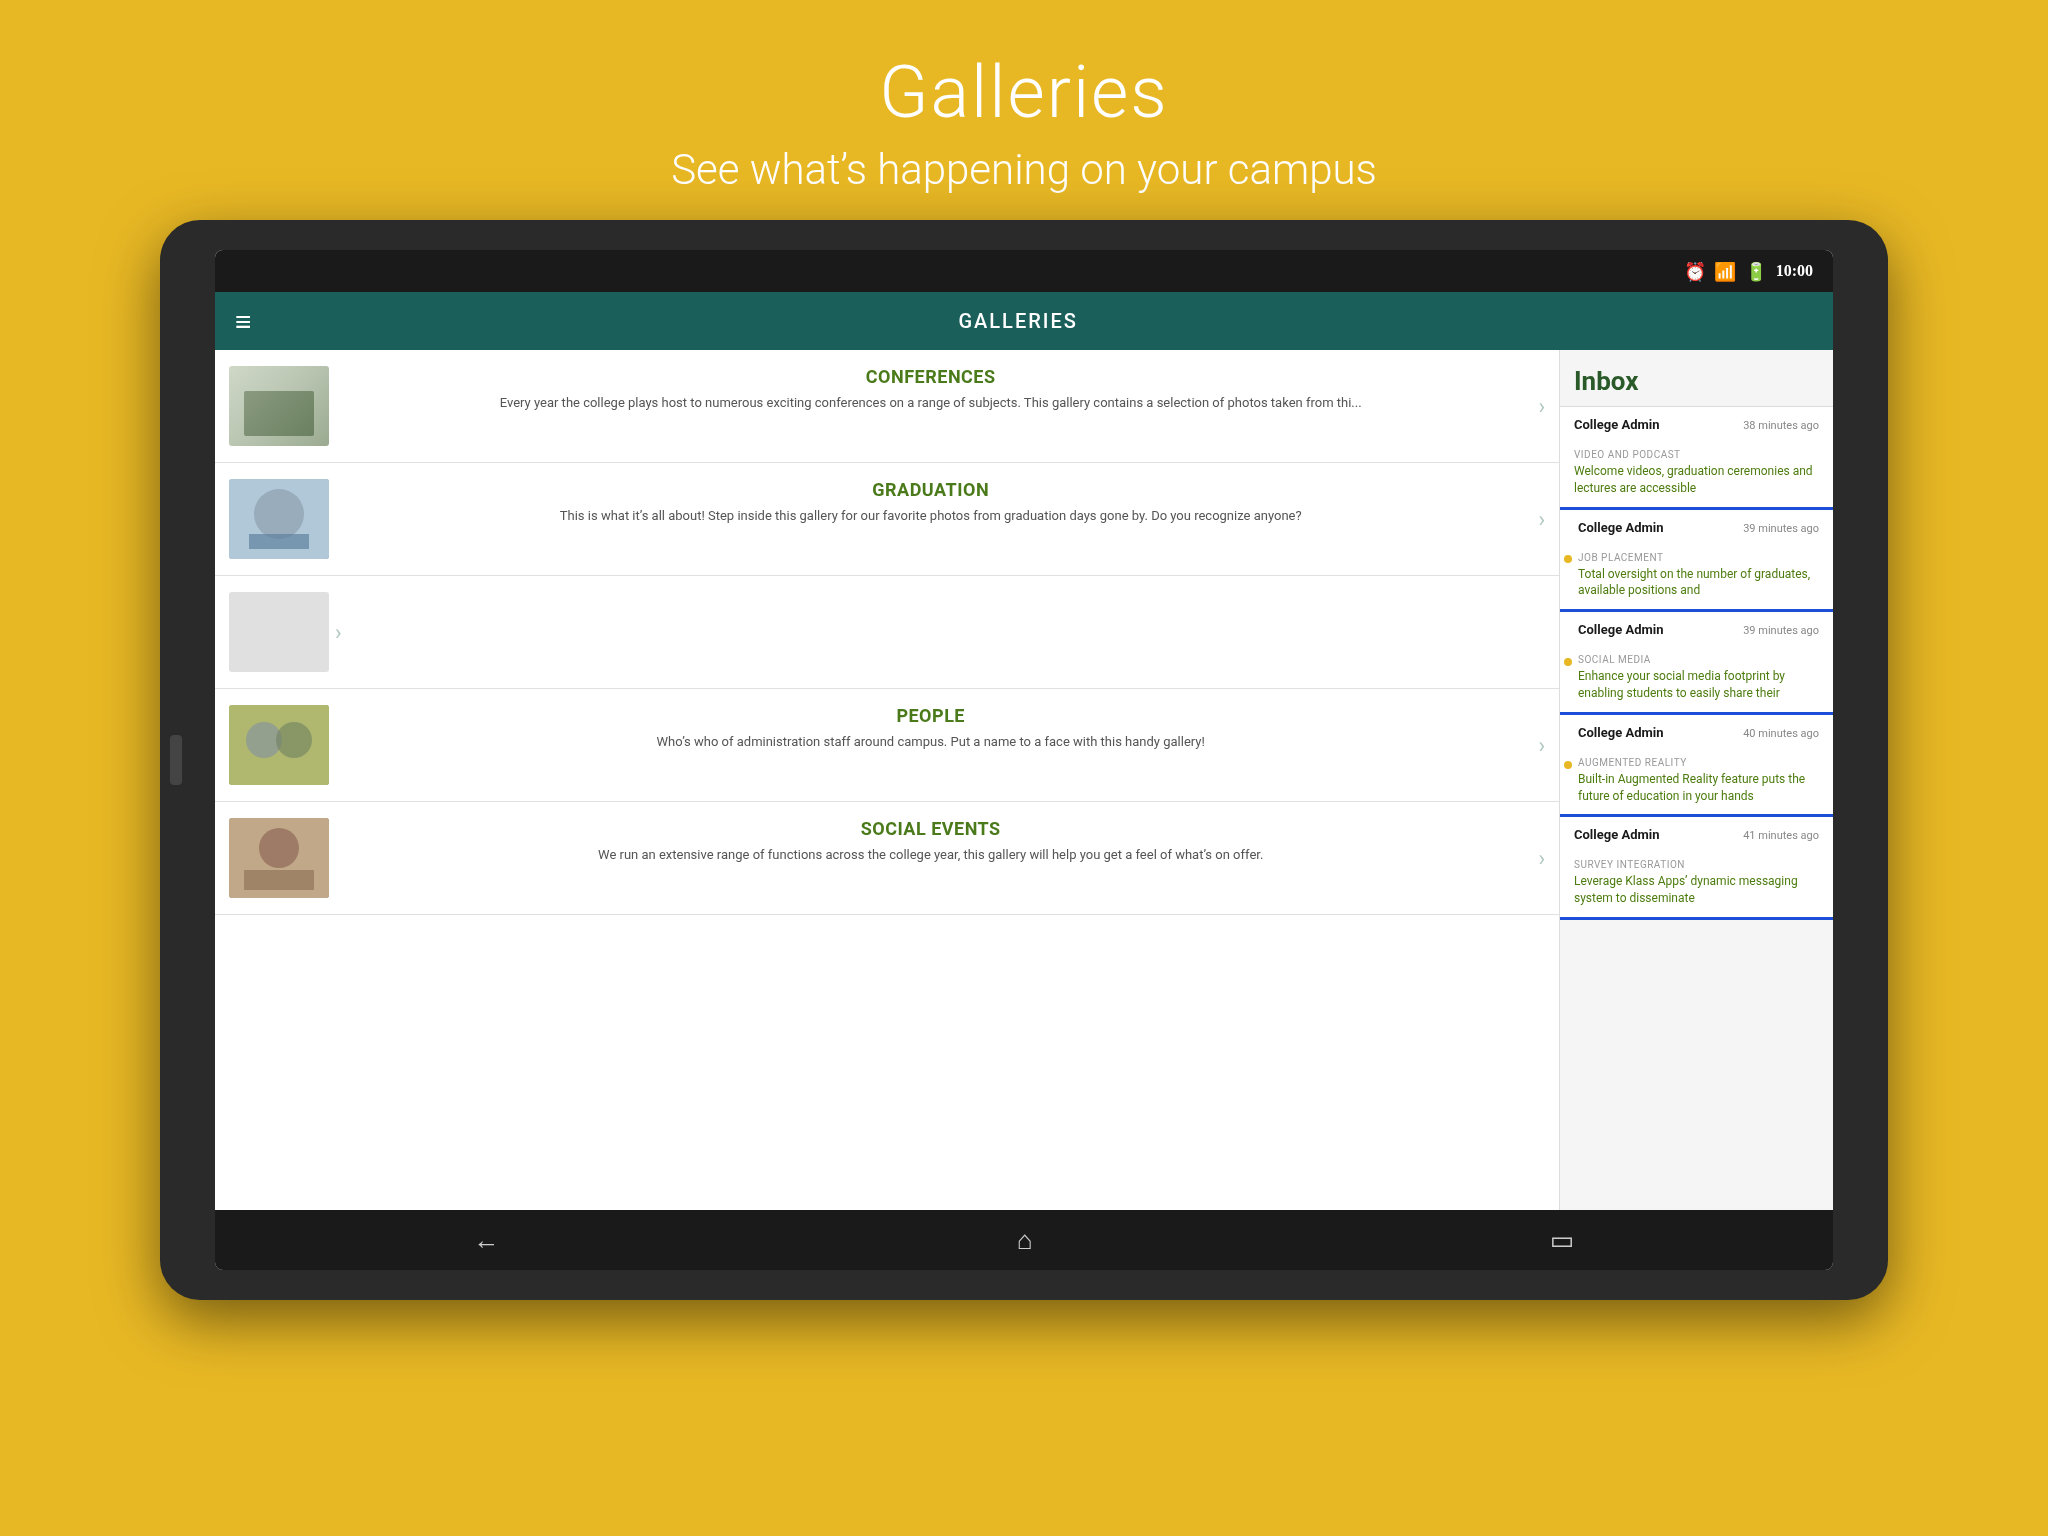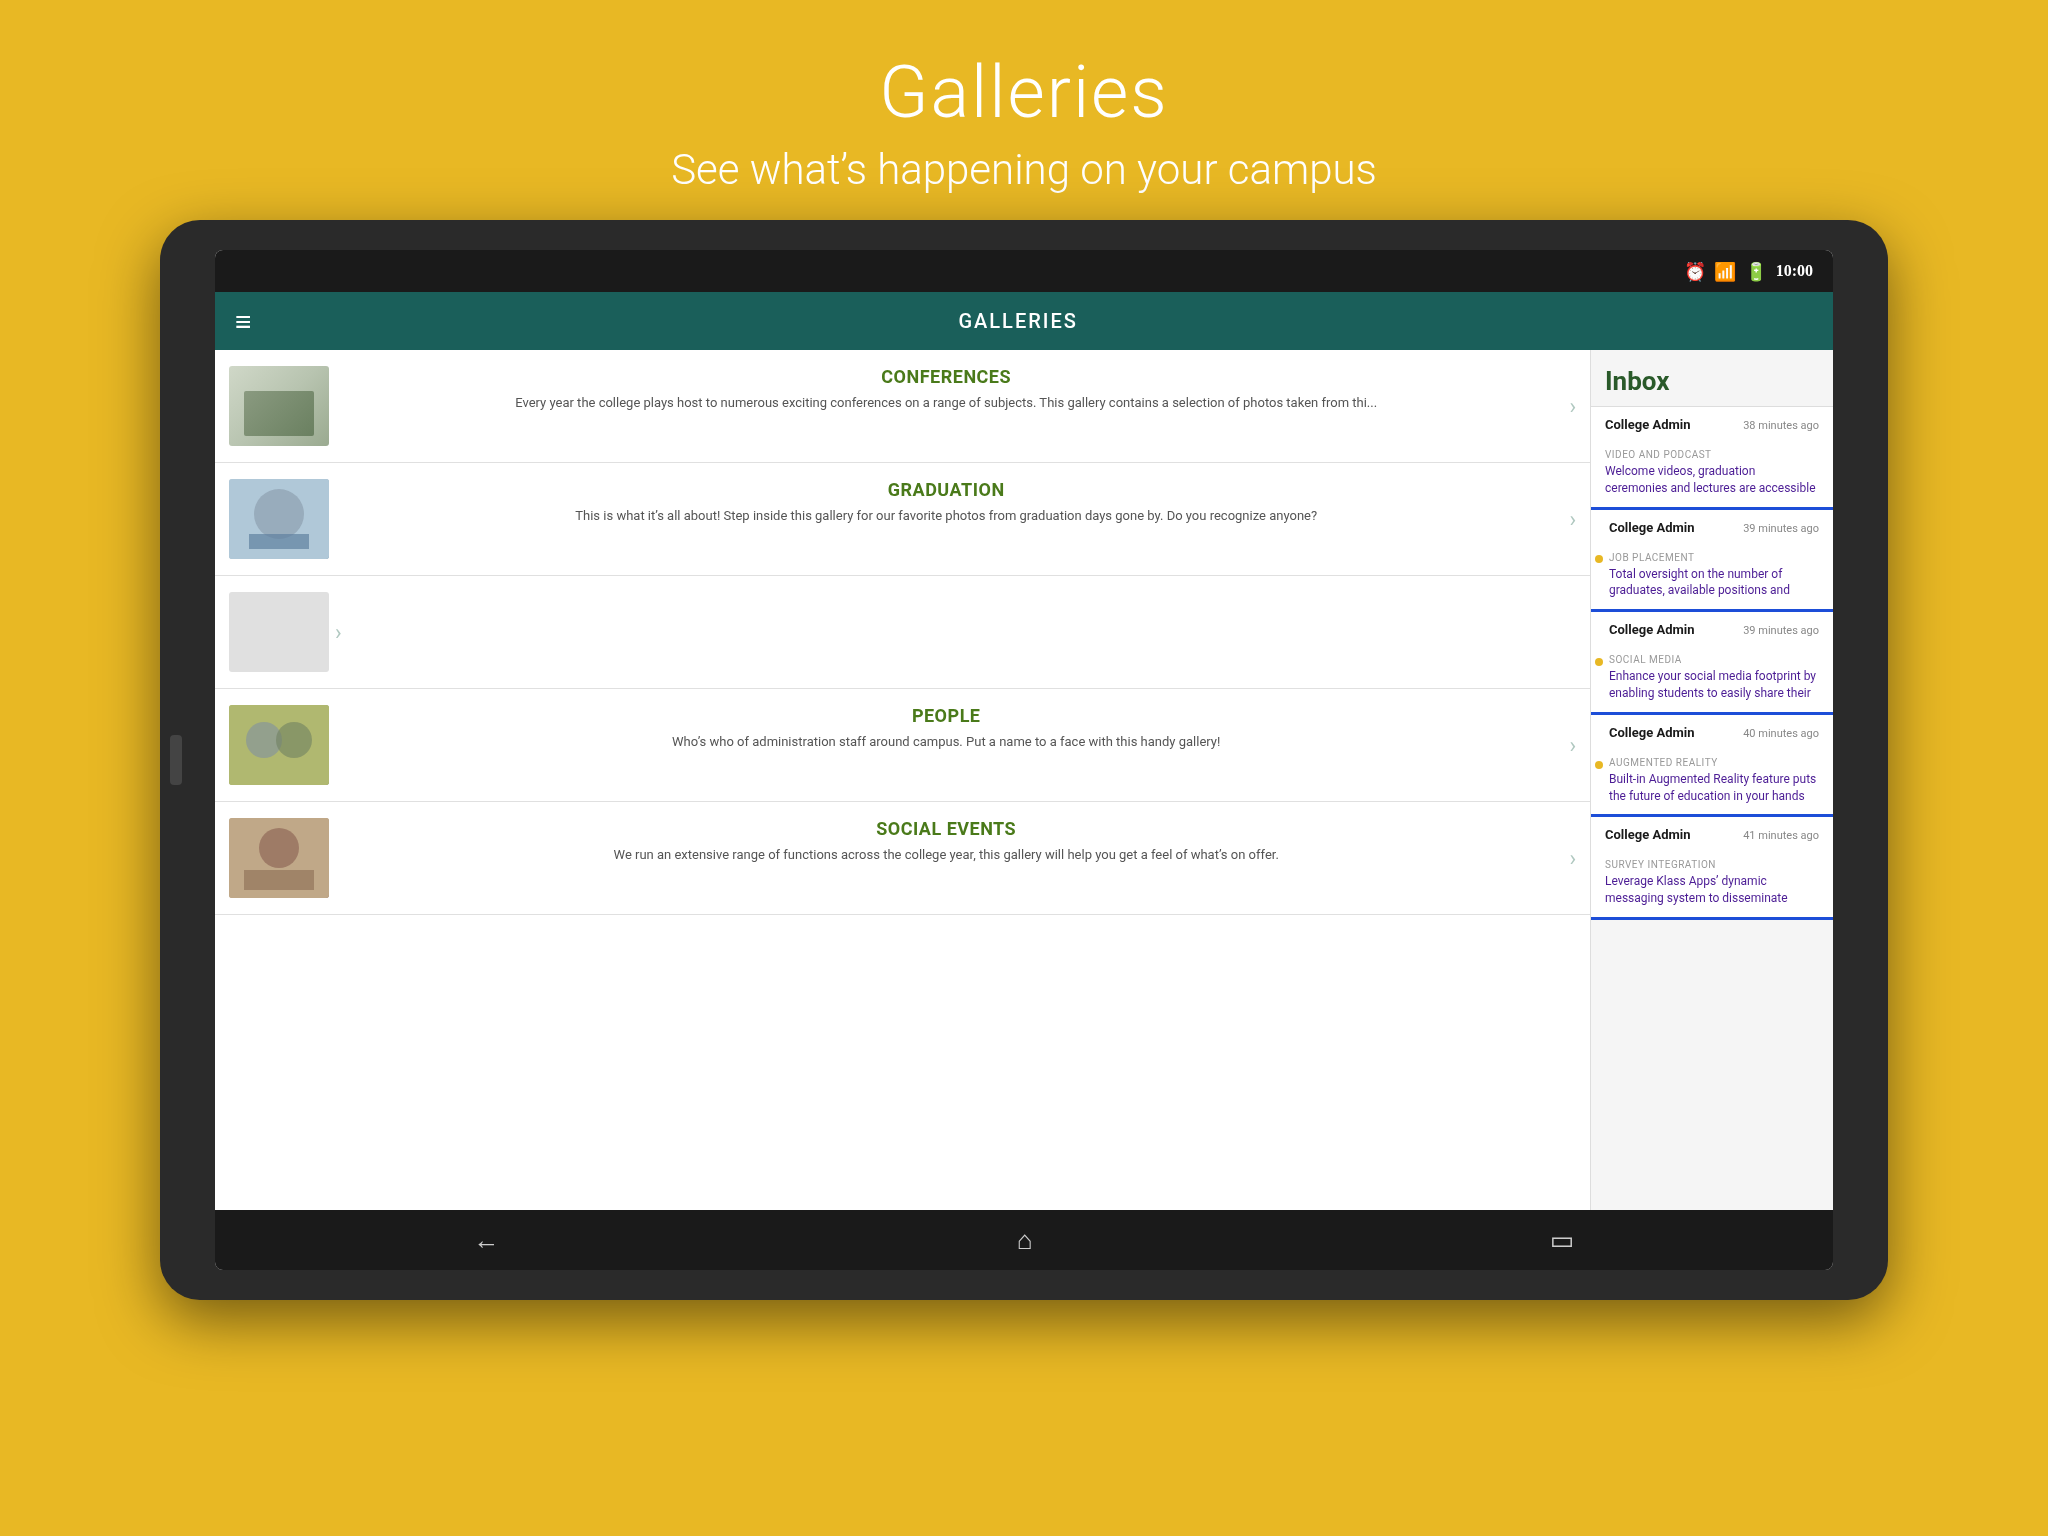--- a/index.html
+++ b/index.html
@@ -197,21 +197,21 @@
 
     .item-arrow {
       color: #b0c8c0;
       font-size: 22px;
       align-self: center;
       margin-left: 6px;
     }
 
     
     .inbox-panel {
-      width: 243px;
+      width: 274px;
       background: #f5f5f5;
       border-left: 1px solid #ddd;
       overflow-y: auto;
       flex-shrink: 0;
     }
 
     .inbox-header {
       padding: 16px 14px 10px;
       font-size: 26px;
       font-weight: 700;
@@ -248,21 +248,21 @@
     .inbox-category {
       font-size: 10px;
       color: #999;
       letter-spacing: 0.5px;
       text-transform: uppercase;
       margin-bottom: 3px;
       margin-top: 17px;
     }
     .inbox-preview {
       font-size: 12px;
-      color: #4c1d95;
+      color: #4d7c0f;
       line-height: 1.4;
     }
 
     .unread-dot {
       position: absolute;
       left: 4px;
       top: 50%;
       transform: translateY(-50%);
       width: 8px;
       height: 8px;

